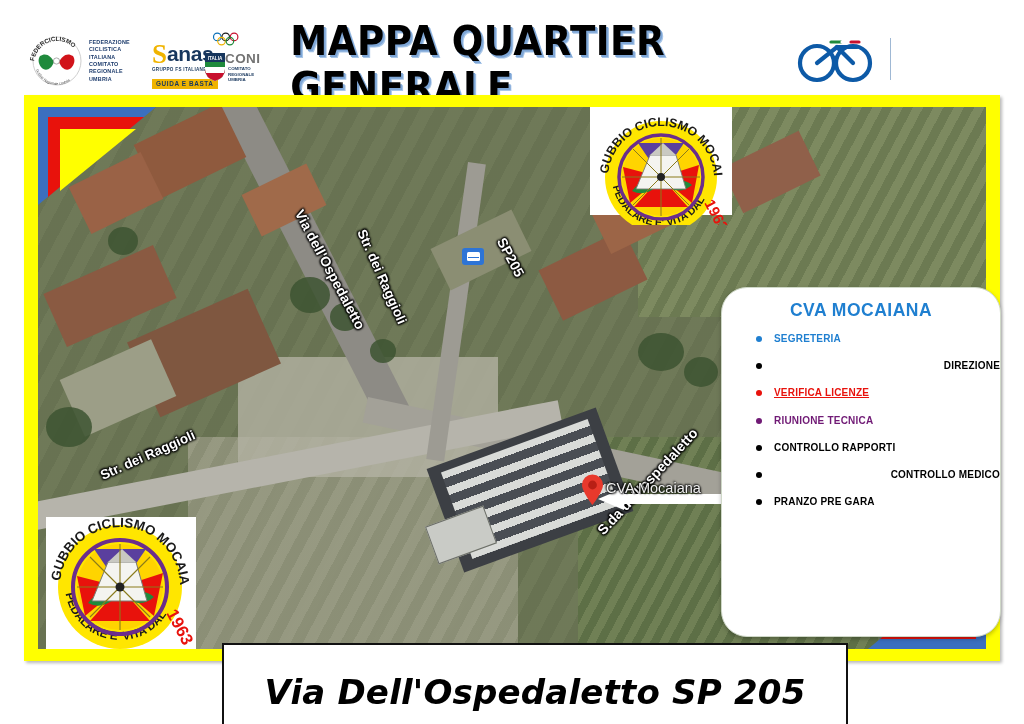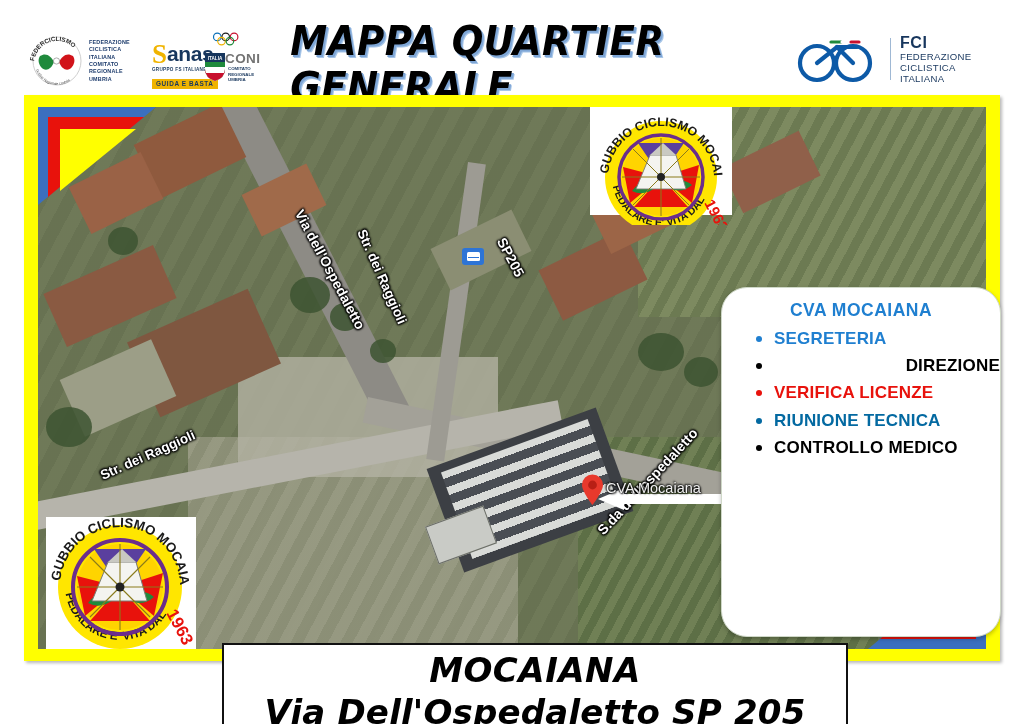--- a/index.html
+++ b/index.html
@@ -24,21 +24,21 @@
             padding:1.5px 4px;display:inline-block;letter-spacing:.6px;}
 
   .logo-coni{position:absolute;left:205px;top:32px;width:80px;height:58px;}
   .rings{width:42px;height:14px;margin-left:6px;}
   .coni-row{display:flex;align-items:center;margin-top:1px;}
   .coni-shield{width:20px;height:28px;position:relative;}
   .coni-name{font-size:13.5px;font-weight:bold;color:#737373;letter-spacing:.4px;margin-left:0;}
   .coni-sub{font-size:4.4px;color:#17365d;font-weight:bold;line-height:5.6px;margin-left:3px;}
 
   #map-title{position:absolute;left:272px;top:36px;width:520px;height:56px;
-             display:flex;align-items:center;justify-content:center;font-style:italic;}
+             display:flex;align-items:center;justify-content:center;}
   #map-title span{font-size:40px;font-weight:bold;color:#000;
       font-family:"DejaVu Sans",sans-serif;letter-spacing:.5px;transform:scaleX(.93);
       text-shadow:2px 2px 0 #7ea6d6, 3px 3px 0 #a8c6e8;}
 
   .logo-fcinat{position:absolute;left:795px;top:28px;width:200px;height:62px;display:flex;align-items:center;}
   .fcinat-mark{width:86px;height:52px;flex:0 0 86px;}
   .fcinat-div{width:1px;height:42px;background:#9fb8d4;margin:0 9px;}
   .fcinat-txt{color:#17365d;}
   .fcinat-txt .big{font-size:16px;font-weight:bold;letter-spacing:.6px;line-height:17px;}
   .fcinat-txt .small{font-size:9.6px;line-height:11.2px;letter-spacing:.3px;}
@@ -83,21 +83,21 @@
   .badge{position:absolute;background:#fff;}
   .badge svg{display:block;}
 
   
   #info-panel{position:absolute;left:697px;top:192px;width:280px;height:350px;background:#fff;
       border-radius:26px;border:1.5px solid #cfd8c8;box-shadow:0 2px 4px rgba(0,0,0,.25);
       padding:12px 0 0 0;box-sizing:border-box;}
   #info-title{text-align:center;font-size:17.5px;font-weight:bold;color:#1f7fd0;letter-spacing:.5px;}
   #info-sub{text-align:center;font-size:15px;font-weight:bold;color:#000;letter-spacing:.4px;margin-top:3px;}
   #info-list{list-style:none;margin:10px 0 0 0;padding:0 0 0 34px;}
-  #info-list li{font-size:17px;font-weight:bold;color:#000;line-height:15px;
+  #info-list li{font-size:10px;font-weight:bold;color:#000;line-height:15px;
       margin-bottom:12.2px;position:relative;padding-left:18px;letter-spacing:.2px;}
   #info-list li:before{content:"";position:absolute;left:0;top:5px;width:6px;height:6px;border-radius:50%;
       background:currentColor;}
 
   
   #caption{position:absolute;left:198px;top:548px;width:626px;height:96px;background:#fff;
       border:2px solid #111;box-sizing:border-box;display:flex;flex-direction:column;
       align-items:center;justify-content:center;}
   #caption .l1{font-size:34px;font-weight:bold;font-style:italic;color:#000;letter-spacing:.5px;
       font-family:"DejaVu Sans",sans-serif;}
@@ -185,26 +185,20 @@
         <circle cx="22" cy="30" r="17"></circle>
         <circle cx="58" cy="30" r="17"></circle>
       </g>
       <path d="M22 30 L42 14 L62 14" fill="none" stroke="#0d5aa7" stroke-width="4.2" stroke-linecap="round"></path>
       <path d="M42 14 L58 30" fill="none" stroke="#0d5aa7" stroke-width="4.2" stroke-linecap="round"></path>
       <path d="M36 9 L46 9" stroke="#1f8a3c" stroke-width="3.2" stroke-linecap="round"></path>
       <path d="M47 9 L55 9" stroke="#ffffff" stroke-width="3.2" stroke-linecap="round"></path>
       <path d="M56 9 L64 9" stroke="#c8102e" stroke-width="3.2" stroke-linecap="round"></path>
     </svg>
     <div class="fcinat-div"></div>
-    <div class="fcinat-txt">
-      <div class="big">FCI</div>
-      <div class="small">FEDERAZIONE</div>
-      <div class="small">CICLISTICA</div>
-      <div class="small">ITALIANA</div>
-    </div>
   </div>
 </div>
 
 <div id="frame">
   <div id="map">
 
     <div class="sat">
       <div class="base"></div>
 
       <div class="patch" style="left:600px;top:0;width:360px;height:210px;
@@ -360,24 +354,25 @@
       </svg>
     </div>
 
   </div>
 
   <div id="info-panel">
     <div id="info-title">CVA  MOCAIANA</div>
     <ul id="info-list">
       <li style="color:#1f7fd0;"><span>SEGRETERIA</span></li>
       <li style="color:#000000;text-align:right;"><span>DIREZIONE</span></li>
-      <li style="color:#e8120c;"><span>VERIFICA LICENZE</span></li>
-      <li style="color:#0369a1;"><span>RIUNIONE TECNICA</span></li>
-      <li style="color:#000000;"><span>CONTROLLO  MEDICO</span></li>
+      <li style="color:#e8120c;text-decoration:underline;"><span>VERIFICA LICENZE</span></li>
+      <li style="color:#701a75;"><span>RIUNIONE TECNICA</span></li>
+      <li style="color:#000000;"><span>CONTROLLO RAPPORTI</span></li>
+      <li style="color:#000000;text-align:right;"><span>CONTROLLO  MEDICO</span></li>
+      <li style="color:#000000;"><span>PRANZO PRE GARA</span></li>
     </ul>
   </div>
 
   <div id="caption">
-    <div class="l1">MOCAIANA</div>
     <div class="l2">Via Dell'Ospedaletto  SP 205</div>
   </div>
 
 </div>
 
 </body></html>

